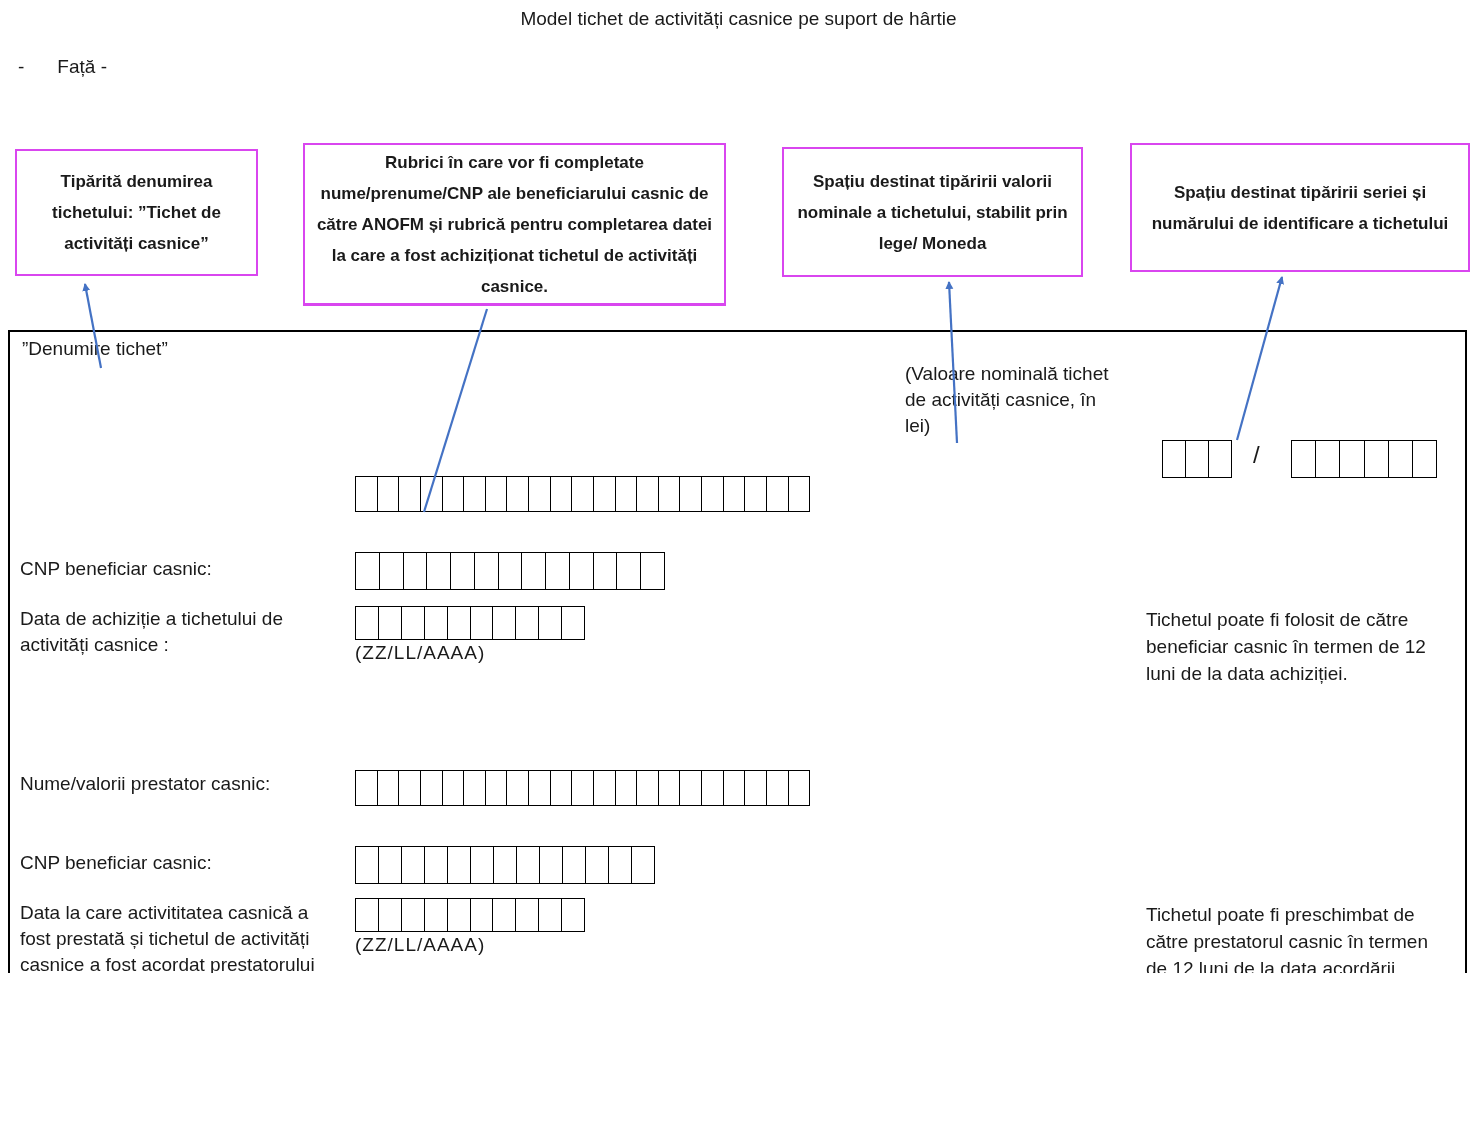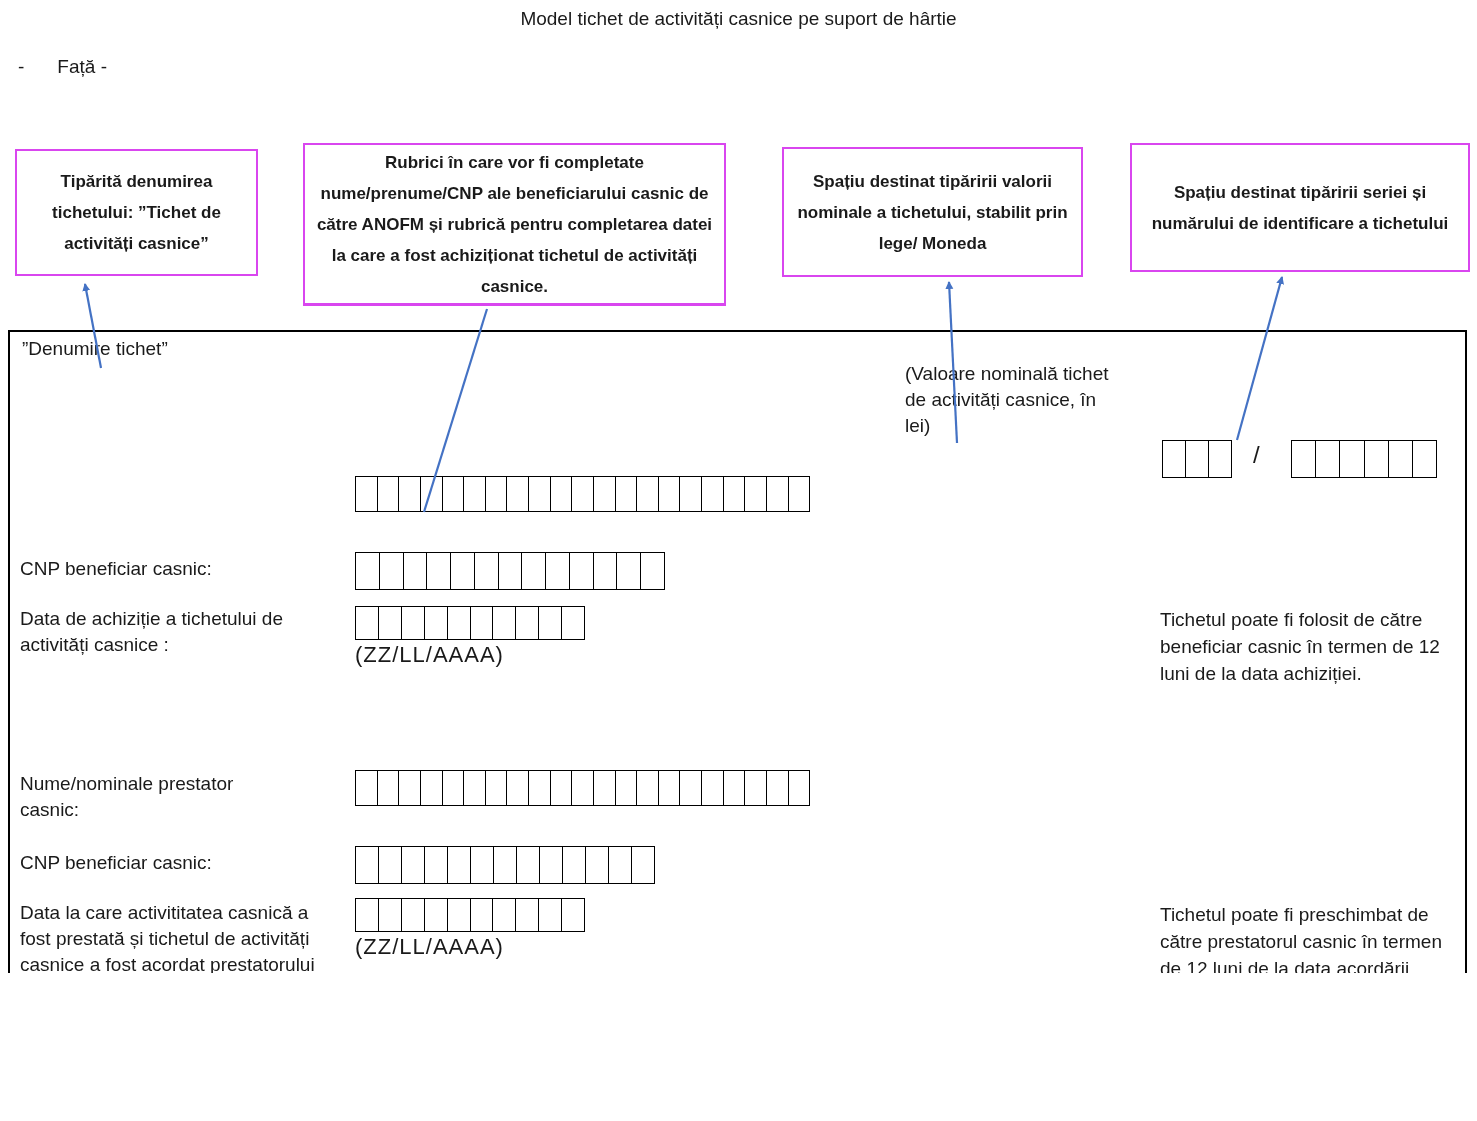--- a/index.html
+++ b/index.html
@@ -22,28 +22,28 @@
   .box2{left:303px;top:143px;width:423px;height:163px;padding:0 5px;border-bottom-width:3px;}
   .box3{left:782px;top:147px;width:301px;height:130px;padding:0 12px;}
   .box4{left:1130px;top:143px;width:340px;height:129px;padding:0 12px;}
 
   .form-outline{position:absolute;left:8px;top:330px;width:1459px;height:782px;border:2px solid #000;}
 
   .txt{position:absolute;font-size:19px;line-height:26px;}
   .denumire{left:22px;top:336px;}
   .valoare{left:905px;top:361px;width:205px;}
   .seria{left:1146px;top:361px;width:315px;}
-  .note{line-height:27px;margin-left:14px;}
+  .note{line-height:27px;}
 
   .grid{position:absolute;display:flex;border:1.5px solid #000;background:#fff;}
   .grid .cell{flex:1;border-right:1.5px solid #000;}
   .grid .cell:last-child{border-right:none;}
 
   .slash{position:absolute;left:1253px;top:441px;font-size:24px;}
-  .hint{position:absolute;font-size:22px;letter-spacing:1px;}
+  .hint{position:absolute;font-size:19px;letter-spacing:1px;}
   .sigbox{position:absolute;left:350px;top:1039px;width:242px;height:28px;border:1.5px solid #000;background:#fff;}
 
   .arrows{position:absolute;left:0;top:0;pointer-events:none;}
   .arrows line{stroke-width:2.2;}
 </style>
 </head>
 <body>
 
 <div class="page">
 
@@ -137,21 +137,21 @@
       <div class="cell"></div>
       <div class="cell"></div>
       <div class="cell"></div>
       <div class="cell"></div>
       <div class="cell"></div>
     </div>
   <div class="hint" style="left:355px;top:642px;">(ZZ/LL/AAAA)</div>
 
   <div class="txt note" style="left:1146px;top:606px;width:290px;">Tichetul poate fi folosit de către beneficiar casnic în termen de 12 luni de la data achiziției.</div>
 
-  <div class="txt" style="left:20px;top:771px;width:270px;">Nume/nominale prestator casnic:</div>
+  <div class="txt" style="left:20px;top:771px;width:270px;">Nume/valorii prestator casnic:</div>
   <div class="grid" style="left:355px;top:770px;width:455px;height:36px;">
       <div class="cell"></div>
       <div class="cell"></div>
       <div class="cell"></div>
       <div class="cell"></div>
       <div class="cell"></div>
       <div class="cell"></div>
       <div class="cell"></div>
       <div class="cell"></div>
       <div class="cell"></div>

